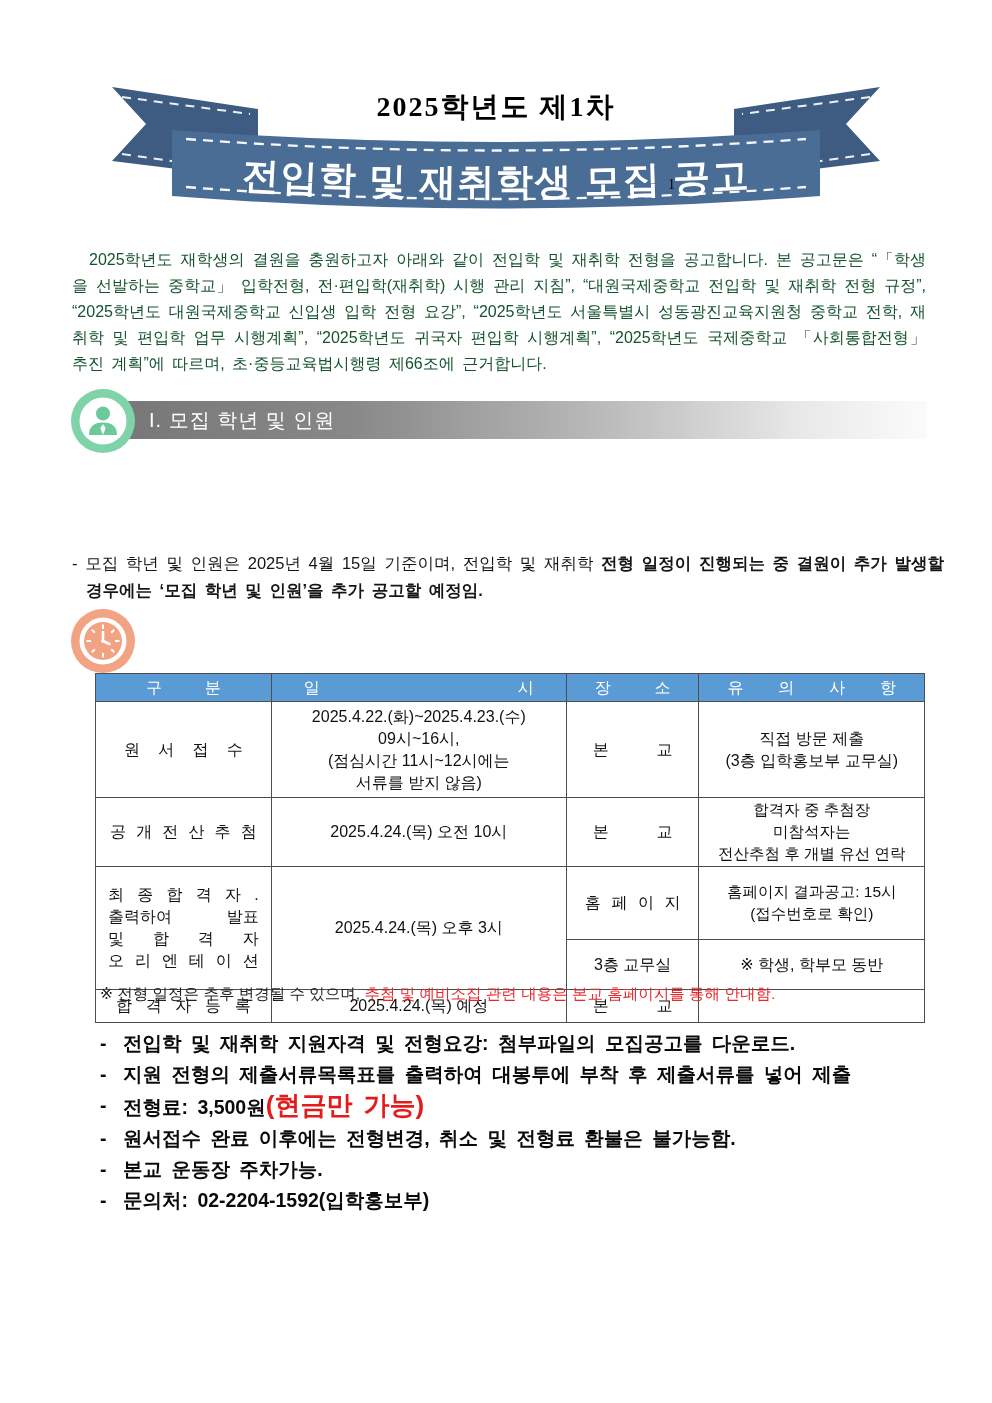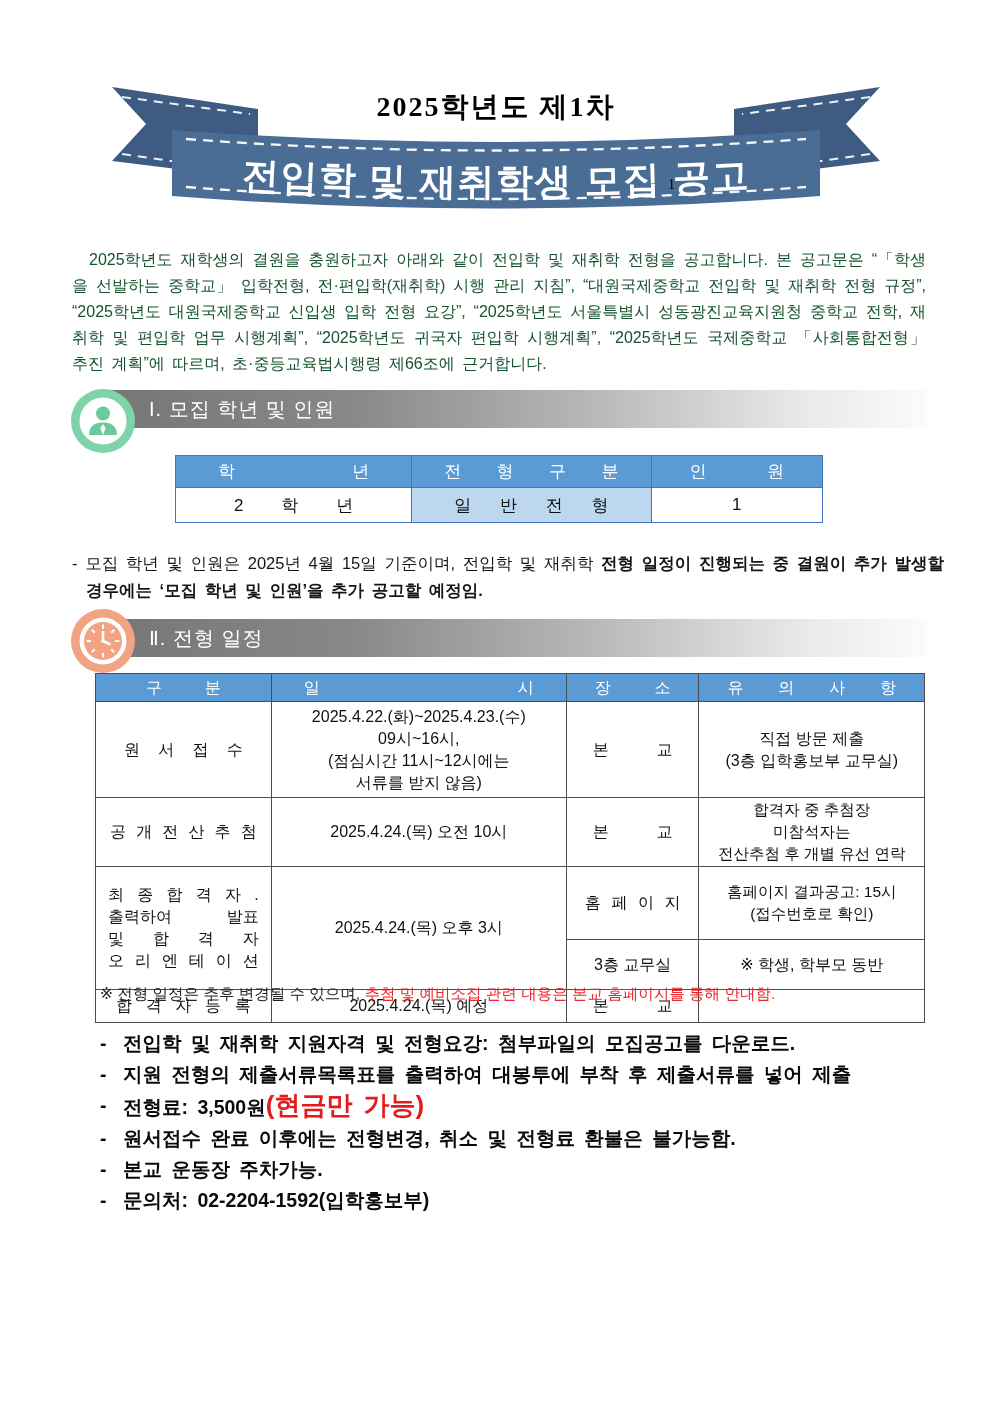--- a/index.html
+++ b/index.html
@@ -17,21 +17,21 @@
   
   .intro{position:absolute;left:72px;top:247px;width:854px;margin:0;
         font-size:16px;line-height:26px;text-align:justify;text-indent:17px;
         word-spacing:3px;color:#14532d;}
 
   
   .section-bar{position:absolute;left:105px;width:822px;height:38px;
         background:linear-gradient(90deg,#767676 0%,#888 30%,#b9b9b9 60%,#e9e9e9 85%,#fbfbfb 100%);}
   .section-bar .label{position:absolute;left:44px;top:0;height:38px;line-height:38px;
         color:#fff;font-size:20px;letter-spacing:1px;}
-  .bar1{top:390px;text-decoration:underline;} .bar2{top:619px;}
+  .bar1{top:401px;text-decoration:underline;} .bar2{top:619px;}
   .sec-icon{position:absolute;width:66px;height:66px;}
   .icon1{left:70px;top:388px;} .icon2{left:70px;top:608px;}
 
   
   .t1{position:absolute;left:175px;top:455px;width:648px;border-collapse:collapse;table-layout:fixed;}
   .t1 th,.t1 td{border:1px solid #4472c4;font-weight:normal;overflow:hidden;}
   .t1 th{background:#5b9bd5;color:#fff;height:31px;font-size:17px;}
   .t1 th + th{border-left:1px solid #bdd7ee;}
   .t1 td{height:32px;font-size:17px;color:#111;background:#fff;}
   .t1 td.hl{background:#bdd7ee;}
@@ -101,45 +101,23 @@
     <span class="label">I. 모집 학년 및 인원</span>
   </div>
   <svg class="sec-icon icon1" viewBox="0 0 66 66">
     <circle cx="33" cy="33" r="32" fill="#7ed3a8"></circle>
     <circle cx="33" cy="33" r="23.5" fill="#ffffff"></circle>
     <circle cx="33" cy="25.5" r="7" fill="#6cc999"></circle>
     <path d="M19,47 Q19,34.5 33,34.5 Q47,34.5 47,47 Z" fill="#6cc999"></path>
     <path d="M33,36 L35.6,40 L33,47 L30.4,40 Z" fill="#ffffff"></path>
   </svg>
 
-  <table class="t1">
-    <colgroup>
-        <col style="width:36.5%">
-        <col style="width:37%">
-        <col style="width:26.5%">
-      </colgroup>
-    <tbody>
-        <tr>
-      <th class="dist" style="padding:0 42px;">학 년</th>
-      <th class="dist" style="padding:0 32px;">전 형 구 분</th>
-      <th class="dist" style="padding:0 38px;">인 원</th>
-    </tr>
-    <tr>
-      <td class="dist" style="padding:0 58px;">2 학 년</td>
-      <td class="dist hl" style="padding:0 42px;">일 반 전 형</td>
-      <td class="ctr">1</td>
-    </tr>
-  </tbody>
-    </table>
 
   <p class="note1"><span>- 모집 학년 및 인원은 2025년 4월 15일 기준이며, 전입학 및 재취학 </span><b>전형 일정이 진행되는 중 결원이 추가 발생할 경우에는 ‘모집 학년 및 인원’을 추가 공고할 예정임.</b></p>
 
-  <div class="section-bar bar2">
-    <span class="label">Ⅱ. 전형 일정</span>
-  </div>
   <svg class="sec-icon icon2" viewBox="0 0 66 66">
     <circle cx="33" cy="33" r="32" fill="#f2a383"></circle>
     <circle cx="33" cy="33" r="23.5" fill="#ffffff"></circle>
     <circle cx="33" cy="33" r="19" fill="#f2a383"></circle>
     <g stroke="#ffffff" stroke-width="2">
       <line x1="33" y1="16.5" x2="33" y2="21"></line>
       <line x1="33" y1="45" x2="33" y2="49.5"></line>
       <line x1="16.5" y1="33" x2="21" y2="33"></line>
       <line x1="45" y1="33" x2="49.5" y2="33"></line>
       <line x1="21.8" y1="21.8" x2="24.8" y2="24.8"></line>

